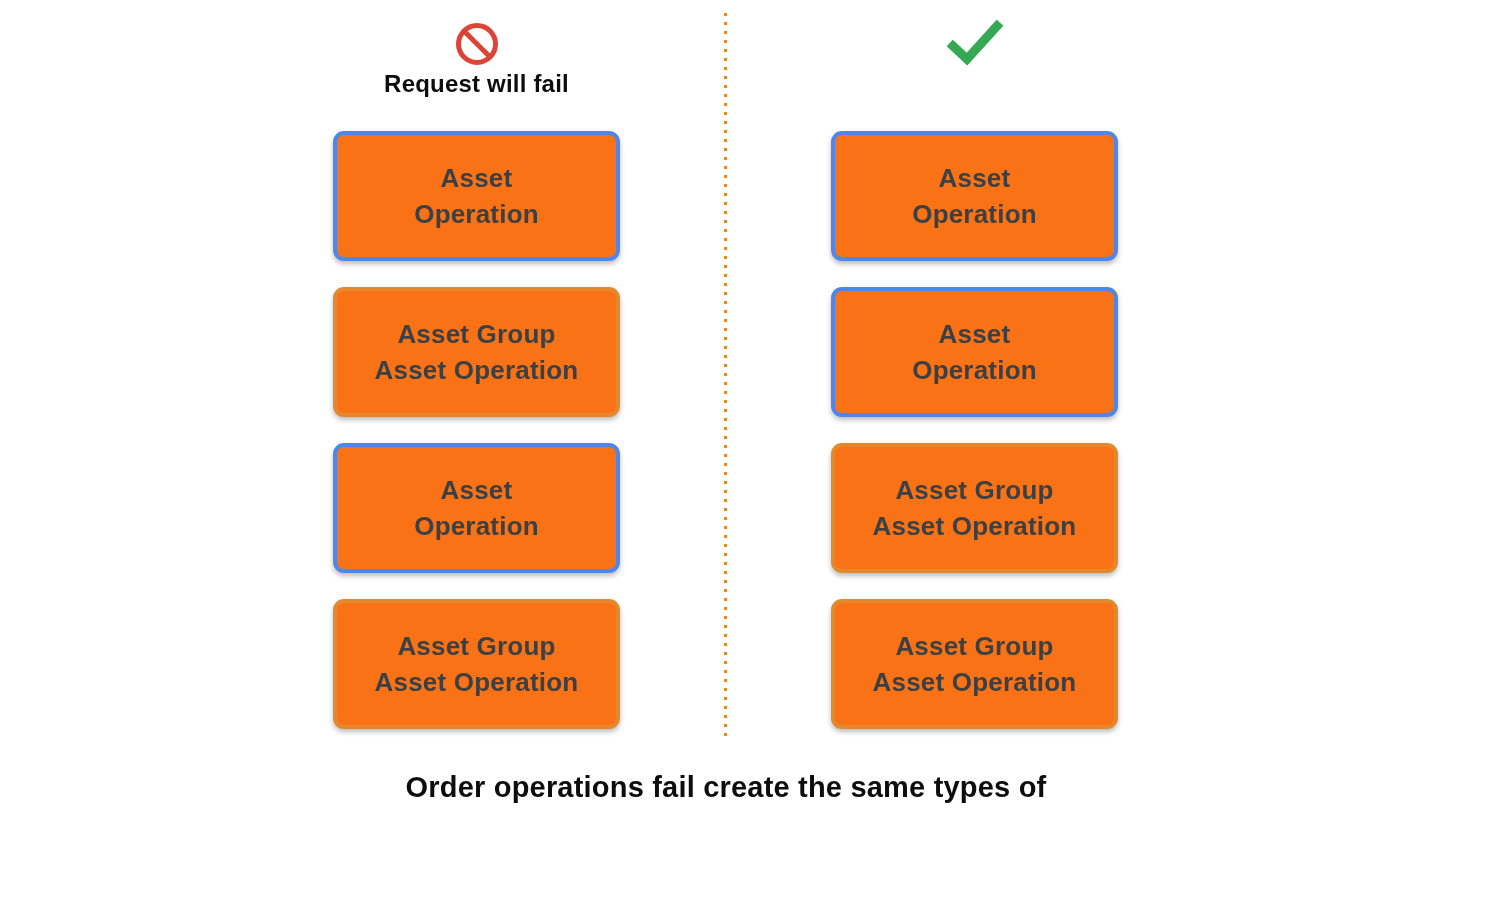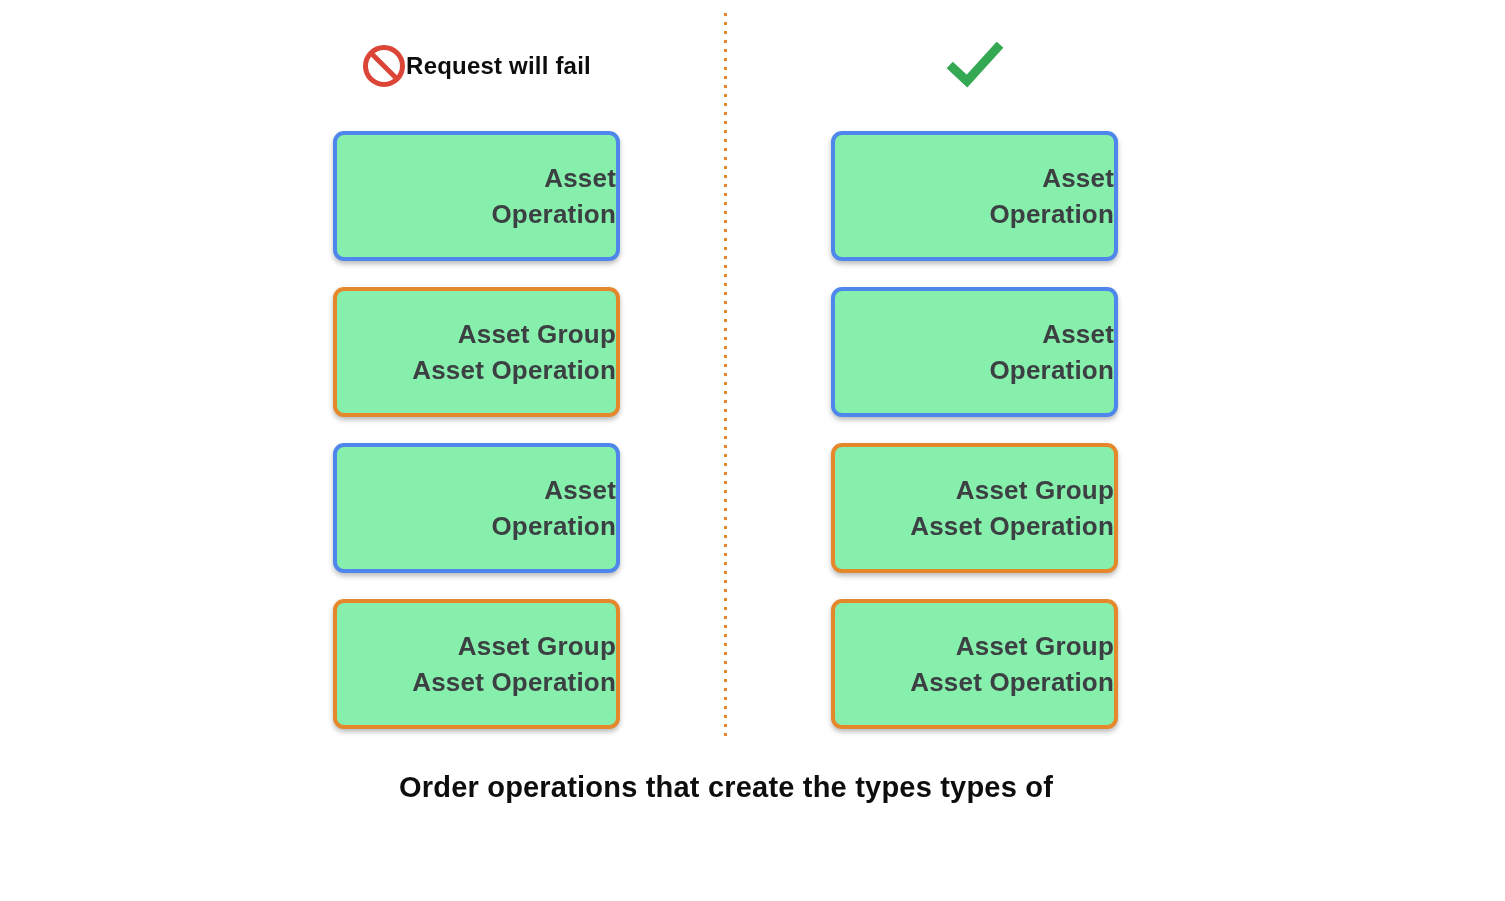--- a/index.html
+++ b/index.html
@@ -22,21 +22,21 @@
     display: flex;
     flex-direction: column;
     align-items: center;
   }
   .col-fail   { left: 333px; }
   .col-succeed{ left: 831px; }
 
   .col-header {
     height: 95px;
     display: flex;
-    flex-direction: row;
+    flex-direction: column;
     align-items: center;
     justify-content: flex-start;
   }
   .icon-wrap {
     height: 52px;
     display: flex;
     align-items: center;
     justify-content: center;
   }
   .col-title {
@@ -46,26 +46,26 @@
     white-space: nowrap;
     letter-spacing: 0.2px;
   }
 
   .box {
     box-sizing: border-box;
     width: 287px;
     height: 130px;
     margin-top: 26px;
     border-radius: 11px;
-    background: #86efac;
+    background: #f97316;
     border: 4px solid transparent;
     box-shadow: 0 3px 5px rgba(60, 64, 67, 0.35);
     display: flex;
     flex-direction: column;
-    align-items: flex-end;
+    align-items: center;
     justify-content: center;
     text-align: center;
     font-size: 26px;
     font-weight: bold;
     color: #3c4043;
     line-height: 36px;
     letter-spacing: 0.2px;
   }
   .box.blue   { border-color: #4e86ec; }
   .box.orange { border-color: #e5882b; }
@@ -155,16 +155,16 @@
       <span>Asset Group</span>
       <span>Asset Operation</span>
     </div>
     <div class="box orange">
       <span>Asset Group</span>
       <span>Asset Operation</span>
     </div>
   </div>
 
   <div class="caption">
-    <div>Order operations that create the types types of</div>
+    <div>Order operations fail create the same types of</div>
   </div>
 
 </div>
 
 </body></html>

